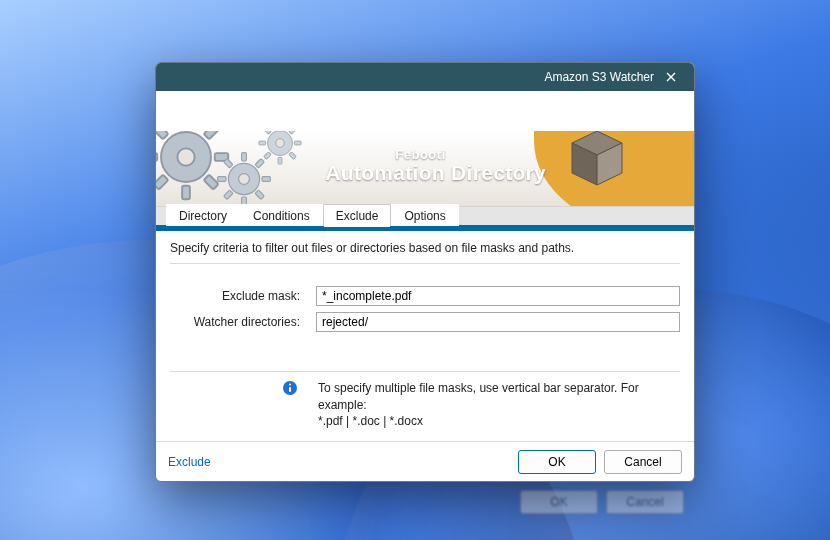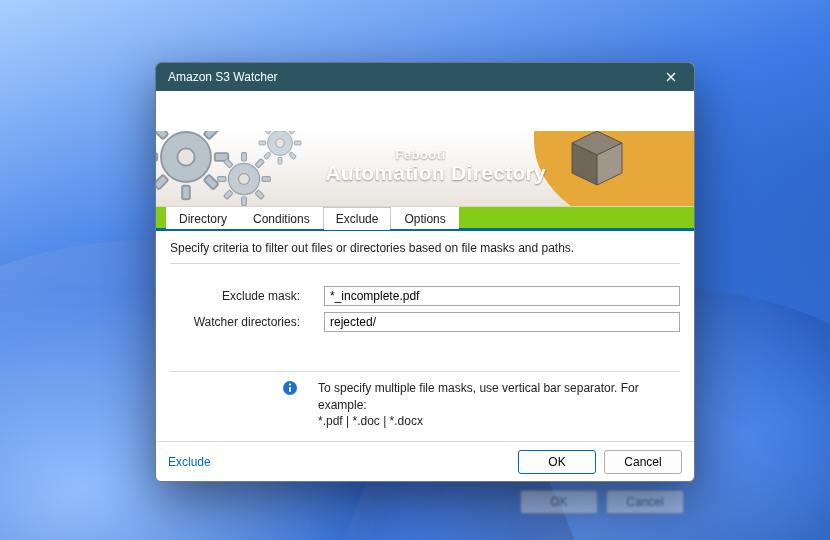--- a/index.html
+++ b/index.html
@@ -53,21 +53,21 @@
     border: 1px solid #6a7a87;
     border-radius: 6px;
     box-shadow: 0 18px 50px rgba(0,0,0,.45);
     display: flex; flex-direction: column;
     overflow: hidden;
   }
 
   .titlebar {
     height: 28px; background: #2c5461;
     color: #fff; display: flex; align-items: center;
-    padding: 0 6px 0 12px; font-size: 12px;
+    padding: 0 6px 0 12px; font-size: 12px; text-align: right;
   }
   .titlebar .title { flex: 1; }
   .titlebar .close {
     width: 34px; height: 22px; display: flex; align-items: center; justify-content: center;
     cursor: pointer; border-radius: 3px;
   }
   .titlebar .close svg { width: 10px; height: 10px; stroke: #fff; stroke-width: 1.4; }
 
   .banner {
     height: 76px;
@@ -89,22 +89,22 @@
     background: #e6a839;
     border-bottom-left-radius: 120px 90px;
   }
   .banner .cube {
     position: absolute; right: 62px; top: -6px;
   }
 
   .tabs {
     display: flex; align-items: flex-end;
     padding: 0 10px; height: 24px;
-    border-bottom: 3px solid #0369a1;
-    background: #84cc16;
+    border-bottom: 6px solid #0369a1;
+    background: #e5e5e5;
   }
   .tab {
     padding: 4px 12px 3px; font-size: 12px; color: #222;
     border: 1px solid transparent; border-bottom: none;
     position: relative; top: 1px; cursor: pointer;
     background: #fff;
   }
   .tab.active {
     border-color: #c9c9c9; background: #fff;
     border-top-left-radius: 2px; border-top-right-radius: 2px;
@@ -114,21 +114,21 @@
   }
 
   .content {
     flex: 1; padding: 10px 14px 6px; display: flex; flex-direction: column;
     color: #222;
   }
   .instruction {
     font-size: 12px; padding: 0 0 8px 0;
     border-bottom: 1px solid #d9d9d9; margin-bottom: 22px;
   }
-  .row { display: flex; align-items: center; margin-bottom: 6px; gap: 24px; }
+  .row { display: flex; align-items: center; margin-bottom: 6px; gap: 16px; }
   .row label { width: 130px; text-align: right; font-size: 12px; }
   .row input {
     flex: 1; height: 20px; border: 1px solid #a8a8a8;
     padding: 9px 5px; font-size: 12px; font-family: inherit;
   }
 
   .spacer { flex: 1; }
 
   .hint {
     border-top: 1px solid #d9d9d9;

